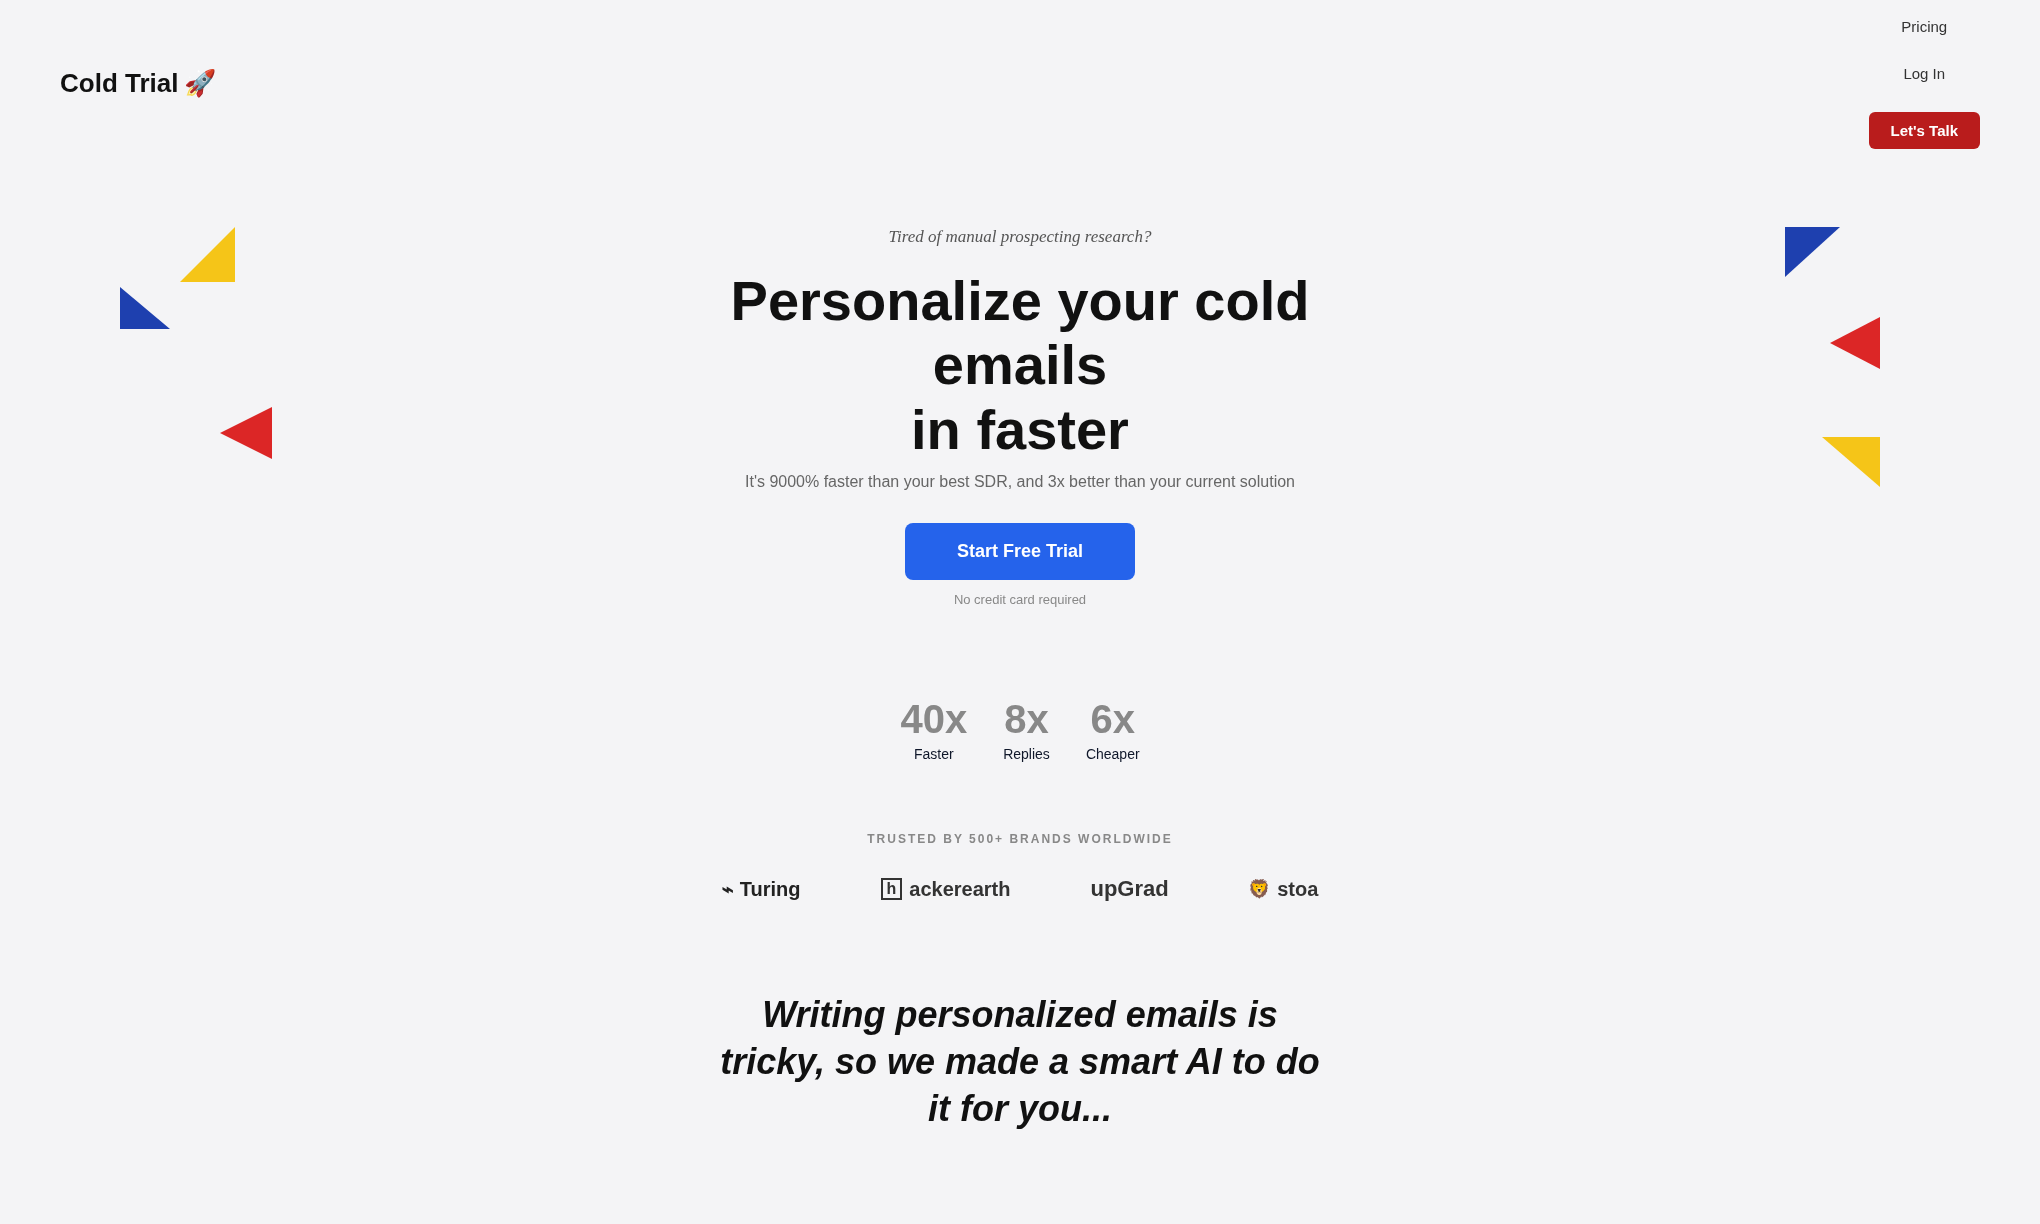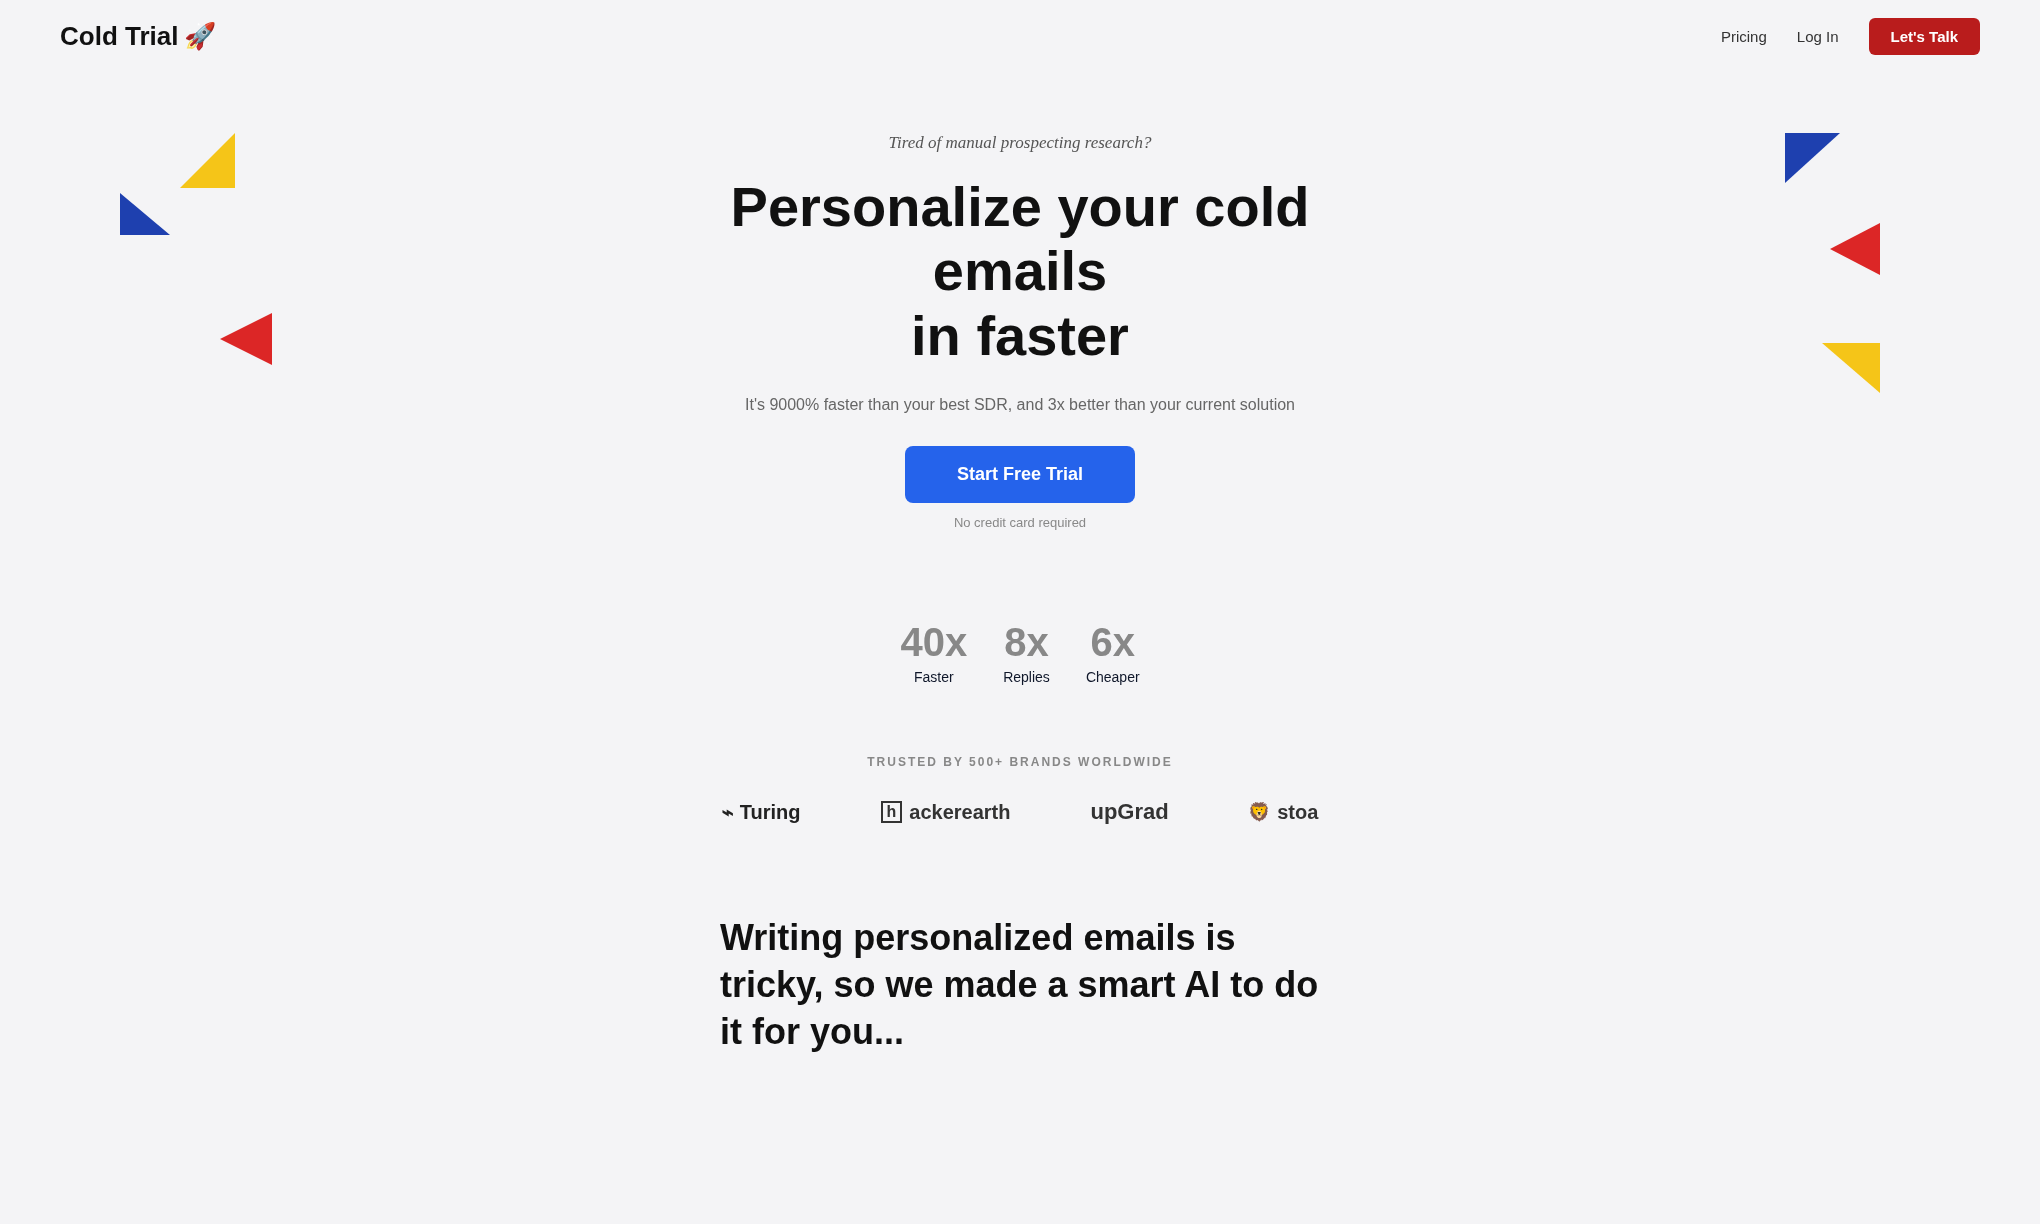--- a/index.html
+++ b/index.html
@@ -30,20 +30,21 @@
     }
 
     .rocket-icon {
       font-size: 26px;
     }
 
     .nav-right {
       display: flex;
       align-items: center;
       gap: 30px;
+      flex-direction: column;
     }
 
     .nav-link {
       font-size: 15px;
       color: #333;
       text-decoration: none;
       cursor: pointer;
     }
 
     .nav-btn {
@@ -75,21 +76,21 @@
       margin-bottom: 22px;
       font-family: Georgia, serif;
     }
 
     .hero-title {
       font-size: 56px;
       font-weight: 800;
       color: #111;
       line-height: 1.15;
       max-width: 700px;
-      margin-bottom: 28px;
+      margin-bottom: 11px;
     }
 
     .hero-desc {
       font-size: 16px;
       color: #666;
       margin-bottom: 32px;
     }
 
     .cta-btn {
       background: #2563eb;
@@ -242,21 +243,23 @@
       border: 2px solid #333;
       padding: 1px 4px;
       font-size: 16px;
       font-weight: 800;
       line-height: 1;
       margin-right: 1px;
     }
 
     
     .bottom-section {
+      text-align: center;
       padding: 60px 20px 30px;
+      font-style: italic;
     }
 
     .bottom-title {
       font-size: 36px;
       font-weight: 800;
       color: #111;
       max-width: 600px;
       margin: 0 auto;
       line-height: 1.3;
     }

